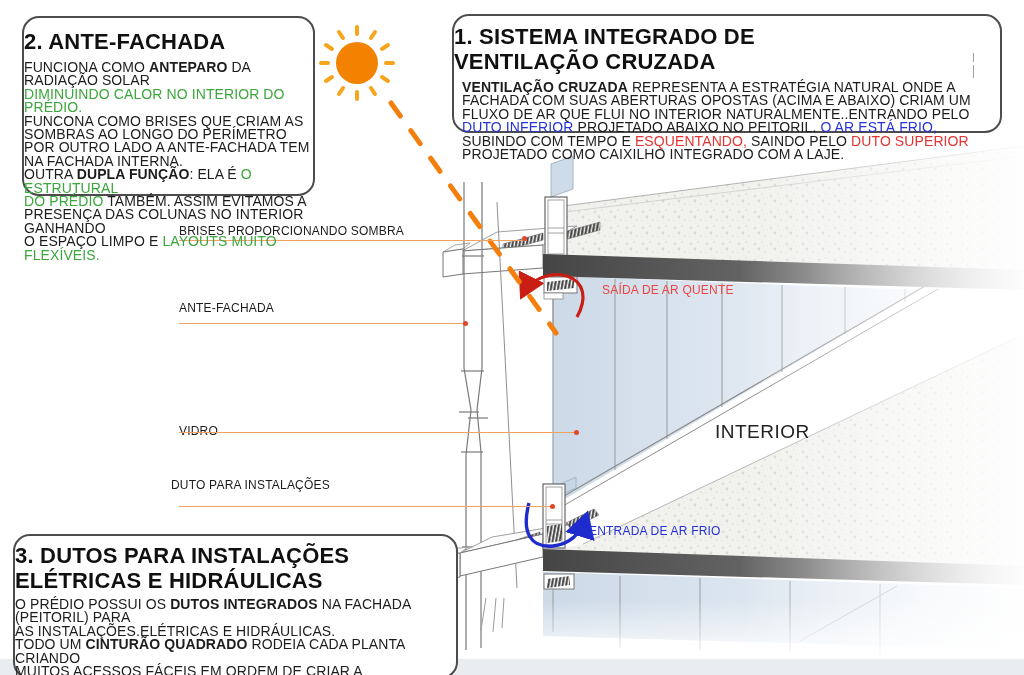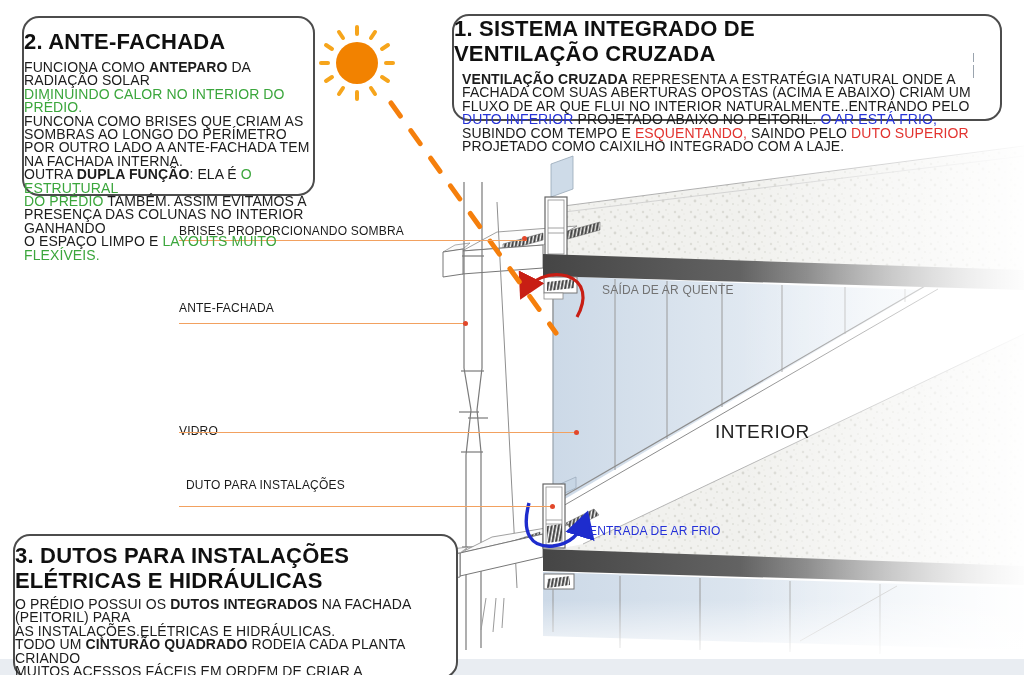--- a/index.html
+++ b/index.html
@@ -10,21 +10,21 @@
            text-align:left;box-sizing:border-box;z-index:3;}
   .ttl{font-weight:bold;font-size:22px;line-height:25px;color:#101010;letter-spacing:.2px;}
   .bodytxt{font-size:14px;line-height:13.4px;color:#1c1c1c;letter-spacing:.1px;}
   .b{font-weight:bold;}
   .g{color:#3BA63C;}
   .bl{color:#2633D6;}
   .rd{color:#E23430;}
   .lbl{position:absolute;font-size:12px;color:#1b1b1b;letter-spacing:.2px;white-space:nowrap;z-index:2;}
   .lead{position:absolute;height:1px;background:#F2A160;z-index:2;}
   .dot{position:absolute;width:5px;height:5px;border-radius:50%;background:#E2472A;z-index:2;}
-  .ann-red{color:#737373;}
+  .ann-red{color:#ef4444;}
   .ann-blue{color:#2430D8;}
   .interior{font-size:19px;color:#222;letter-spacing:.5px;}
   .stray{position:absolute;left:519px;top:37px;width:1px;height:9px;background:#9aa4ae;}
   .stray2{position:absolute;left:519px;top:49px;width:1px;height:13px;background:#9aa4ae;}
   .bottom-strip{position:absolute;left:0;top:659px;width:1024px;height:16px;background:#E9EDF2;z-index:2;}
 </style>
 </head>
 <body>
 
 <div class="stage">
@@ -198,21 +198,21 @@
         <line x1="357" y1="99" x2="357" y2="92"></line>
         <line x1="339" y1="94" x2="343" y2="88"></line>
         <line x1="326" y1="81" x2="332" y2="77"></line>
         <line x1="321" y1="63" x2="328" y2="63"></line>
         <line x1="326" y1="45" x2="332" y2="49"></line>
         <line x1="339" y1="32" x2="343" y2="38"></line>
       </g>
     </g>
   </svg>
 
-  <div class="callout" style="left:452px;top:14px;width:550px;height:107px;">
+  <div class="callout" style="left:452px;top:14px;width:550px;height:119px;padding-top:8px;">
     <div class="ttl">1. SISTEMA INTEGRADO DE</div>
     <div class="ttl">VENTILAÇÃO CRUZADA</div>
     <div class="bodytxt" style="margin-top:7px;padding:0 8px;"><span class="b">VENTILAÇÃO CRUZADA</span><span> REPRESENTA A ESTRATÉGIA NATURAL ONDE A FACHADA COM SUAS ABERTURAS OPOSTAS (ACIMA E ABAIXO) CRIAM UM FLUXO DE AR QUE FLUI NO INTERIOR NATURALMENTE..ENTRANDO PELO </span><span class="bl">DUTO INFERIOR</span><span> PROJETADO ABAIXO NO PEITORIL. </span><span class="bl">O AR ESTÁ FRIO,</span><span> SUBINDO COM TEMPO E </span><span class="rd">ESQUENTANDO,</span><span> SAINDO PELO </span><span class="rd">DUTO SUPERIOR</span><span> PROJETADO COMO CAIXILHO INTEGRADO COM A LAJE.</span></div>
     <div class="stray"></div>
     <div class="stray2"></div>
   </div>
 
   <div class="callout" style="left:22px;top:16px;width:293px;height:180px;padding-top:11px;">
     <div class="ttl">2. ANTE-FACHADA</div>
     <div class="bodytxt" style="margin-top:7px;">
@@ -245,21 +245,21 @@
   <div class="dot" style="left:522px;top:236px;"></div>
 
   <div class="lbl" style="left:179px;top:301px;">ANTE-FACHADA</div>
   <div class="lead" style="left:179px;top:323px;width:288px;"></div>
   <div class="dot" style="left:463px;top:321px;"></div>
 
   <div class="lbl" style="left:179px;top:424px;">VIDRO</div>
   <div class="lead" style="left:179px;top:432px;width:398px;"></div>
   <div class="dot" style="left:574px;top:430px;"></div>
 
-  <div class="lbl" style="left:186px;top:478px;">DUTO PARA INSTALAÇÕES</div>
+  <div class="lbl" style="left:171px;top:478px;">DUTO PARA INSTALAÇÕES</div>
   <div class="lead" style="left:179px;top:506px;width:374px;"></div>
   <div class="dot" style="left:550px;top:504px;"></div>
 
   <div class="lbl ann-red" style="left:602px;top:283px;">SAÍDA DE AR QUENTE</div>
   <div class="lbl ann-blue" style="left:589px;top:524px;">ENTRADA DE AR FRIO</div>
   <div class="lbl interior" style="left:715px;top:421px;">INTERIOR</div>
 
   <div class="bottom-strip"></div>
 </div>
 

